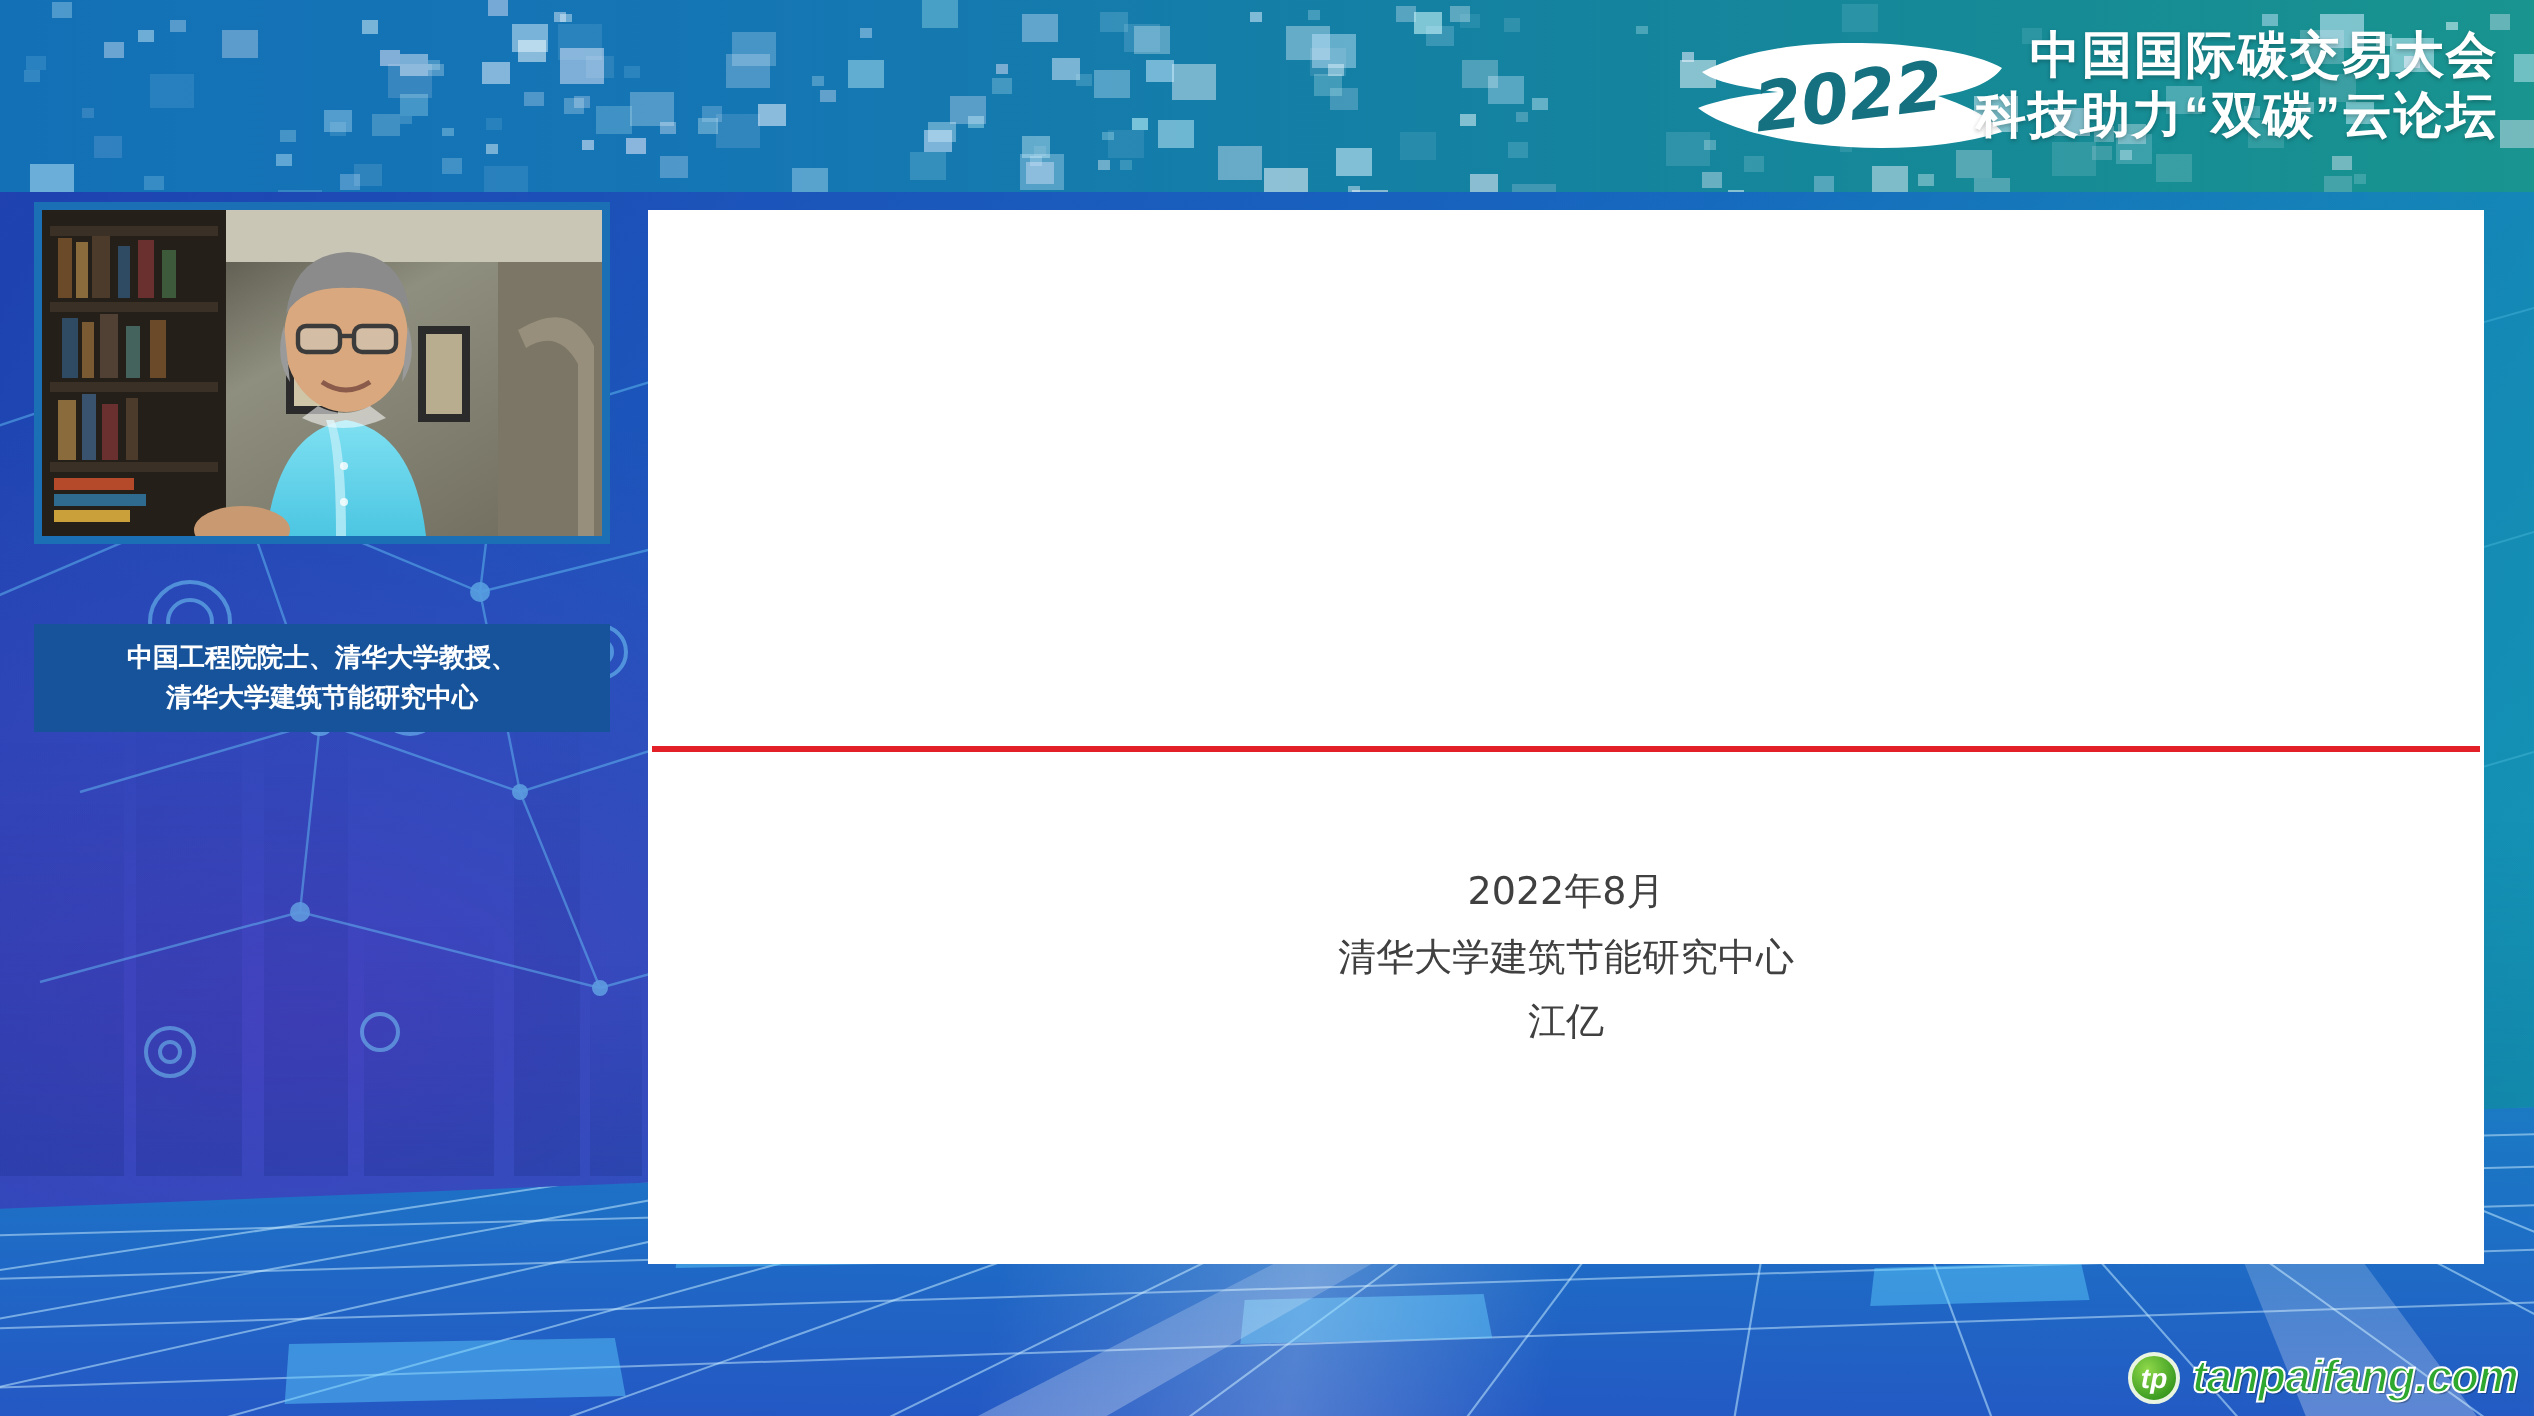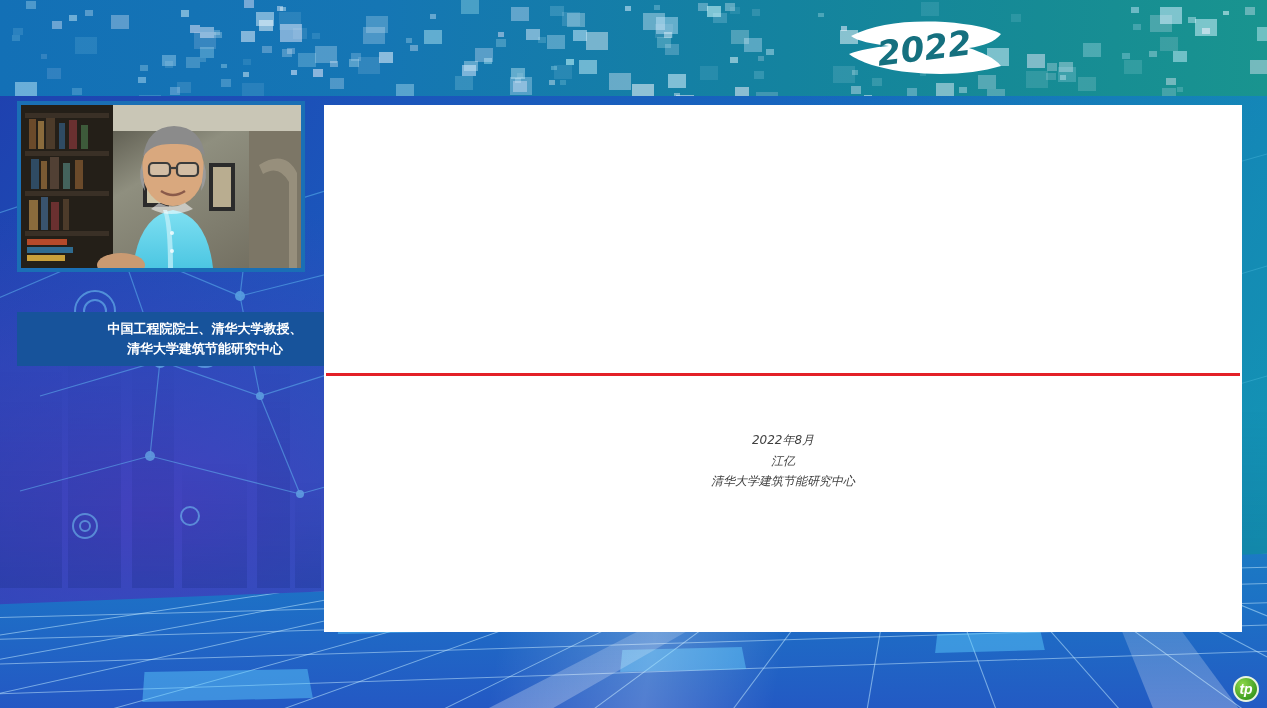--- a/index.html
+++ b/index.html
@@ -48,31 +48,31 @@
   
   .video-wrap{position:absolute;left:17px;top:101px;width:288px;height:171px;
     border:4px solid #1a6fb5;box-sizing:border-box;background:#1a6fb5;}
   .video{position:absolute;inset:0;overflow:hidden;}
 
   
   .nameplate{position:absolute;left:17px;top:276px;width:288px;height:36px;
     background:#fdfdfd;display:flex;align-items:center;justify-content:center;}
   .nameplate span{color:#2a5f9e;font-size:20px;font-weight:bold;letter-spacing:6px;}
   .titleplate{position:absolute;left:17px;top:312px;width:288px;height:54px;
-    background:#17539b;display:flex;flex-direction:column;align-items:center;justify-content:center;padding-left:44px;}
+    background:#17539b;display:flex;flex-direction:column;align-items:center;justify-content:center;}
   .titleplate div{color:#ffffff;font-size:13px;line-height:1.55;font-weight:bold;white-space:nowrap;}
 
   
   .slide{position:absolute;left:324px;top:105px;width:918px;height:527px;background:#ffffff;}
   .slide-title{position:absolute;left:0;right:0;top:120px;text-align:center;
     font-size:50px;color:#1a1a1a;letter-spacing:2px;font-weight:400;
     font-family:"DejaVu Sans","Liberation Sans",sans-serif;}
   .slide-rule{position:absolute;left:2px;right:2px;top:268px;height:3px;background:#e32027;}
   .slide-sub{position:absolute;left:0;right:0;top:325px;text-align:center;color:#404040;}
-  .slide-sub div{font-size:12px;line-height:1.72;font-family:"DejaVu Sans","Liberation Sans",sans-serif;font-style:italic;}
+  .slide-sub div{font-size:19px;line-height:1.72;font-family:"DejaVu Sans","Liberation Sans",sans-serif;}
 
   
   .watermark{position:absolute;right:8px;bottom:6px;display:flex;align-items:center;gap:6px;}
   .wm-badge{width:26px;height:26px;border-radius:50%;
     background:radial-gradient(circle at 35% 30%,#8fd84a,#3e9e22 70%,#2c7a18);
     border:2px solid #e9f5e0;box-sizing:border-box;
     display:flex;align-items:center;justify-content:center;
     color:#fff;font-size:14px;font-weight:bold;font-style:italic;line-height:1;}
   .wm-text{font-size:23px;font-weight:bold;font-style:italic;color:#2fa82f;
     letter-spacing:-.5px;
@@ -404,20 +404,24 @@
         <div class="hsq" style="left: 278.996px; top: 12.4333px; width: 22px; height: 17.16px; background: rgba(240, 253, 255, 0.106);"></div>
       </div>
 
     <svg class="brush" viewBox="0 0 160 66">
       <path d="M6 22 C30 10, 60 6, 100 8 C126 10, 146 14, 156 20 C150 28, 138 32, 124 34
                C136 38, 150 44, 156 52 C130 60, 96 62, 62 58 C36 55, 14 48, 4 40
                C14 36, 30 33, 44 32 C28 30, 12 27, 6 22 Z" fill="#ffffff"></path>
       <text x="80" y="46" text-anchor="middle" font-family="'DejaVu Sans','Liberation Sans',sans-serif" font-size="34" font-weight="bold" font-style="italic" fill="#15707f" transform="rotate(-7 80 40)" aria-label="2022">2022</text>
     </svg>
 
+    <div class="conf-text">
+      <div class="conf-line1">中国国际碳交易大会</div>
+      <div class="conf-line2">科技助力“双碳”云论坛</div>
+    </div>
   </div>
 
   <div class="video-wrap">
     <div class="video">
       <svg width="280" height="163" viewBox="0 0 280 163" preserveAspectRatio="none">
         <defs>
           <linearGradient id="room" x1="0" y1="0" x2="1" y2="1">
             <stop offset="0" stop-color="#2d2a22"></stop>
             <stop offset="0.45" stop-color="#8f8f7f"></stop>
             <stop offset="1" stop-color="#6e6a5c"></stop>
@@ -491,22 +495,23 @@
 
   <div class="titleplate">
     <div>中国工程院院士、清华大学教授、</div>
     <div>清华大学建筑节能研究中心</div>
   </div>
 
   <div class="slide">
     <div class="slide-rule"></div>
     <div class="slide-sub">
       <div>2022年8月</div>
+      <div>清华大学建筑节能研究中心</div>
       <div>江亿</div>
-      <div>清华大学建筑节能研究中心</div>
     </div>
   </div>
 
   <div class="watermark">
     <div class="wm-badge">tp</div>
+    <div class="wm-text">tanpaifang.com</div>
   </div>
 
 </div>
 
 </body></html>

